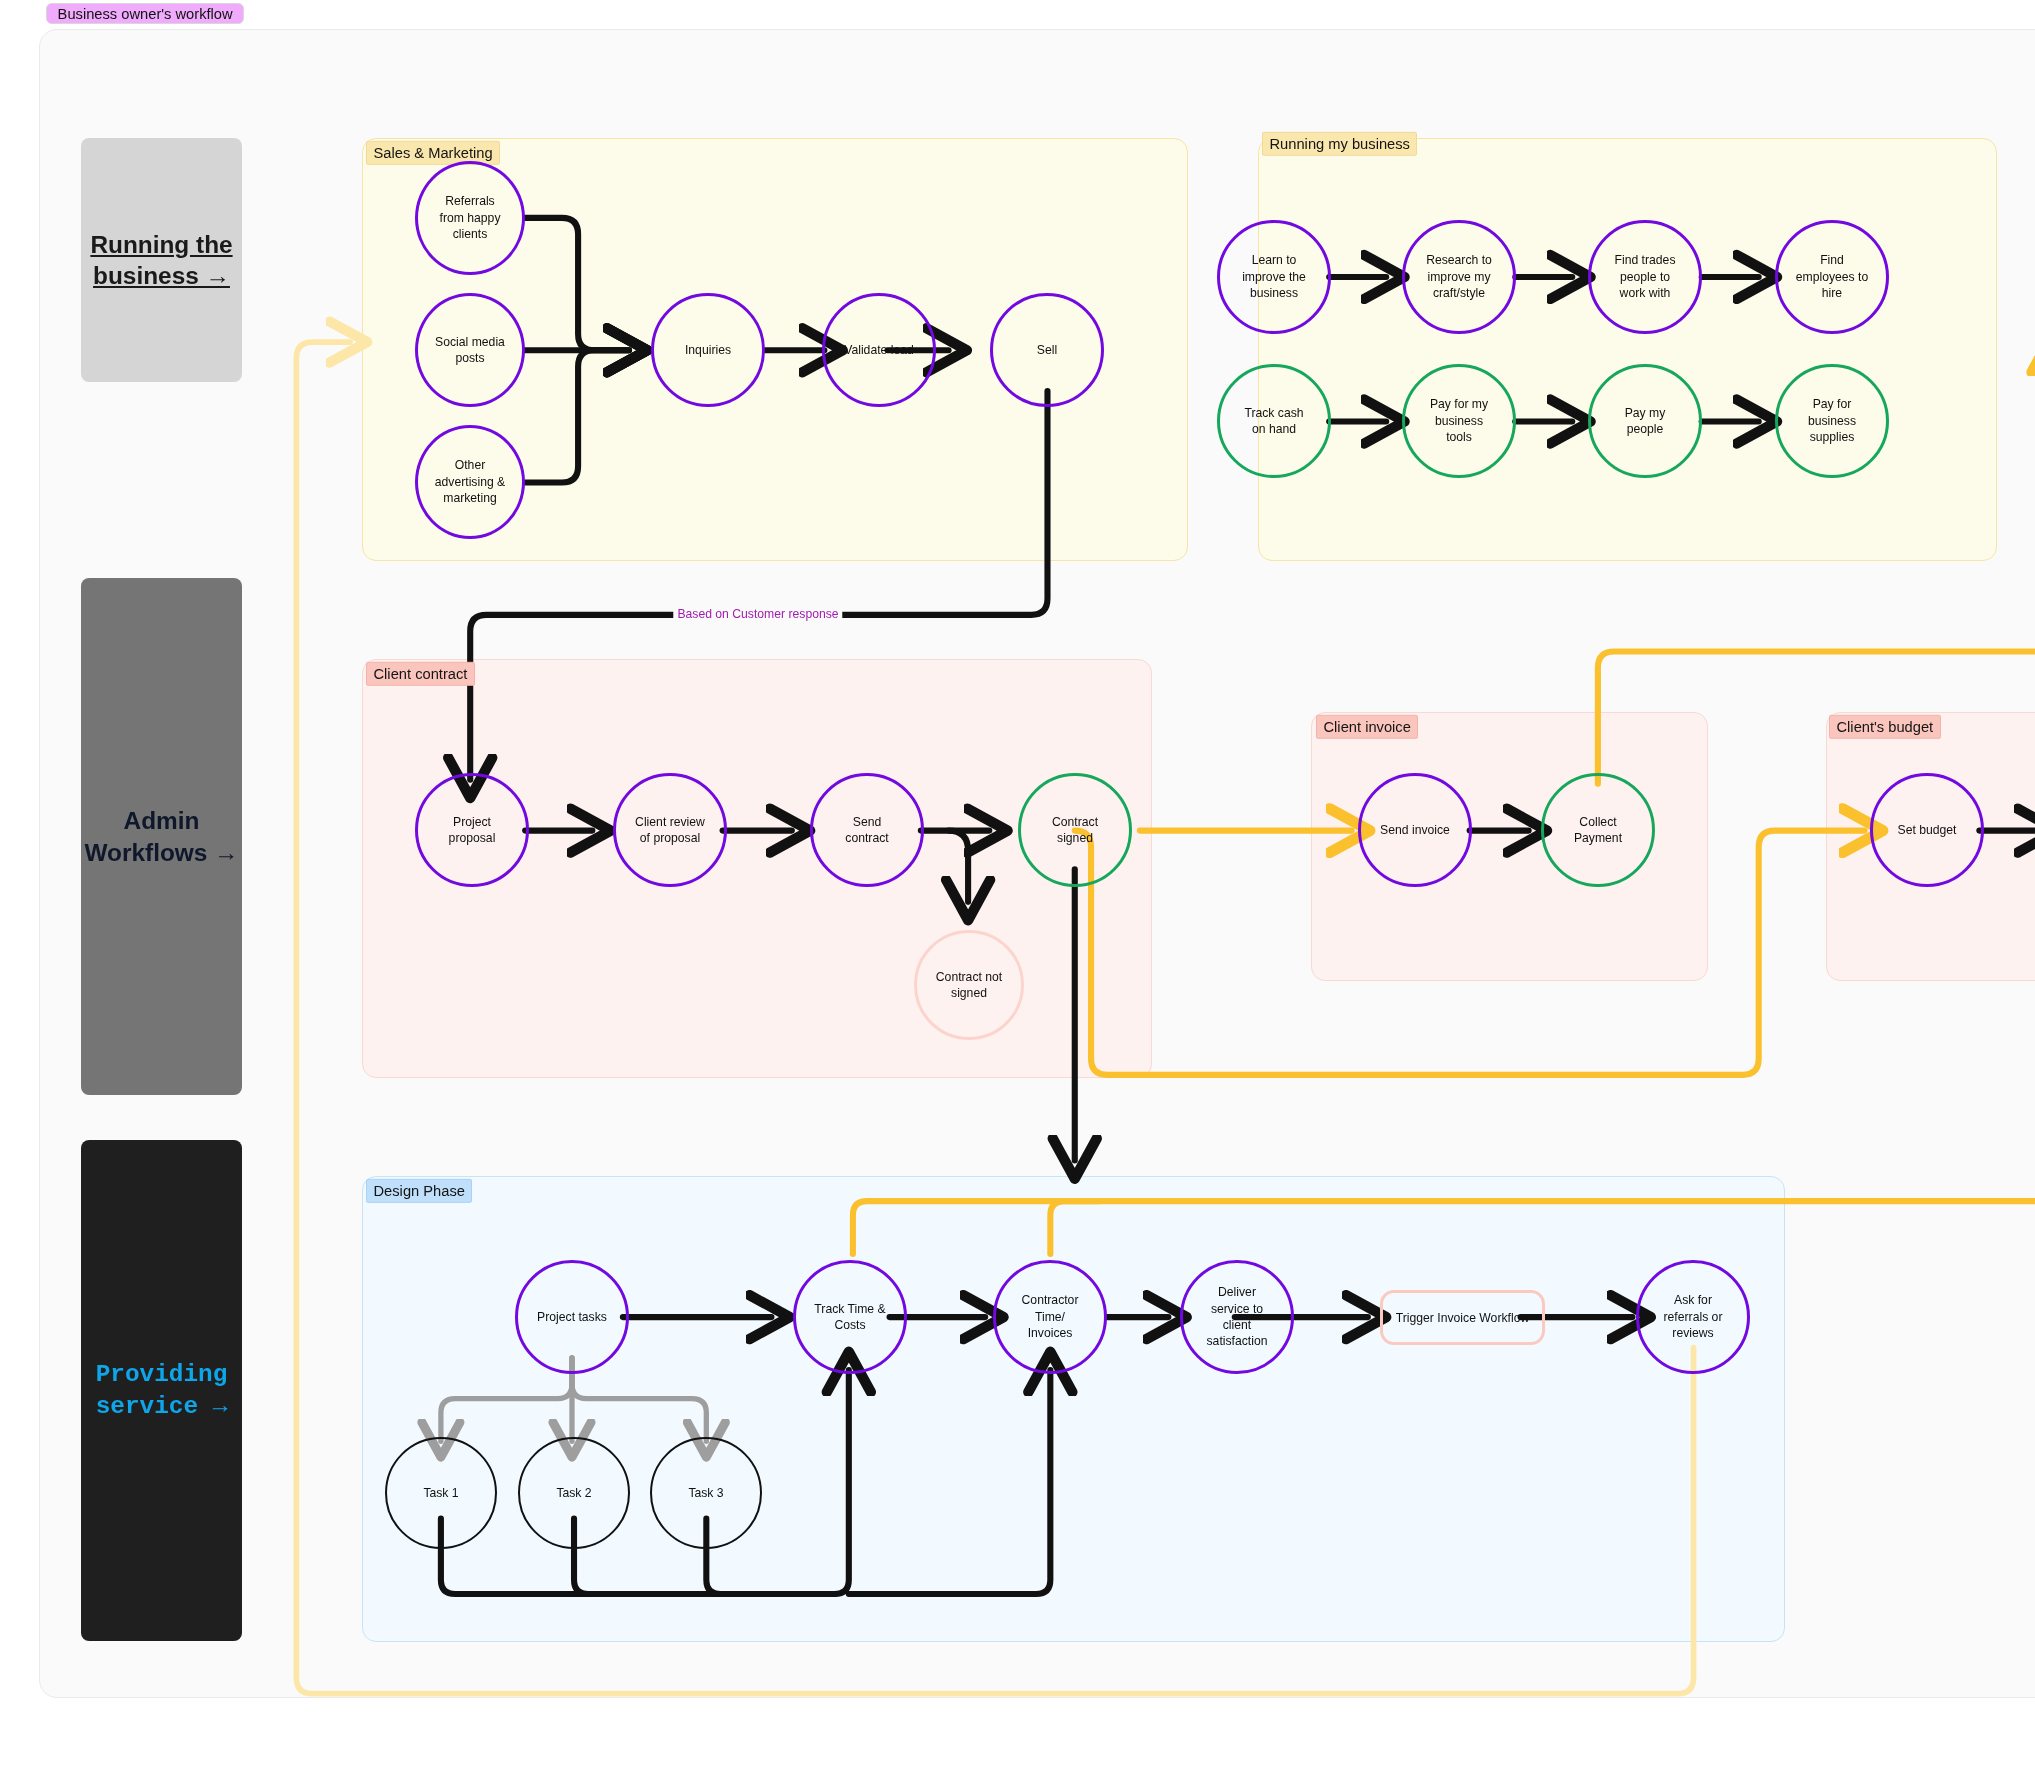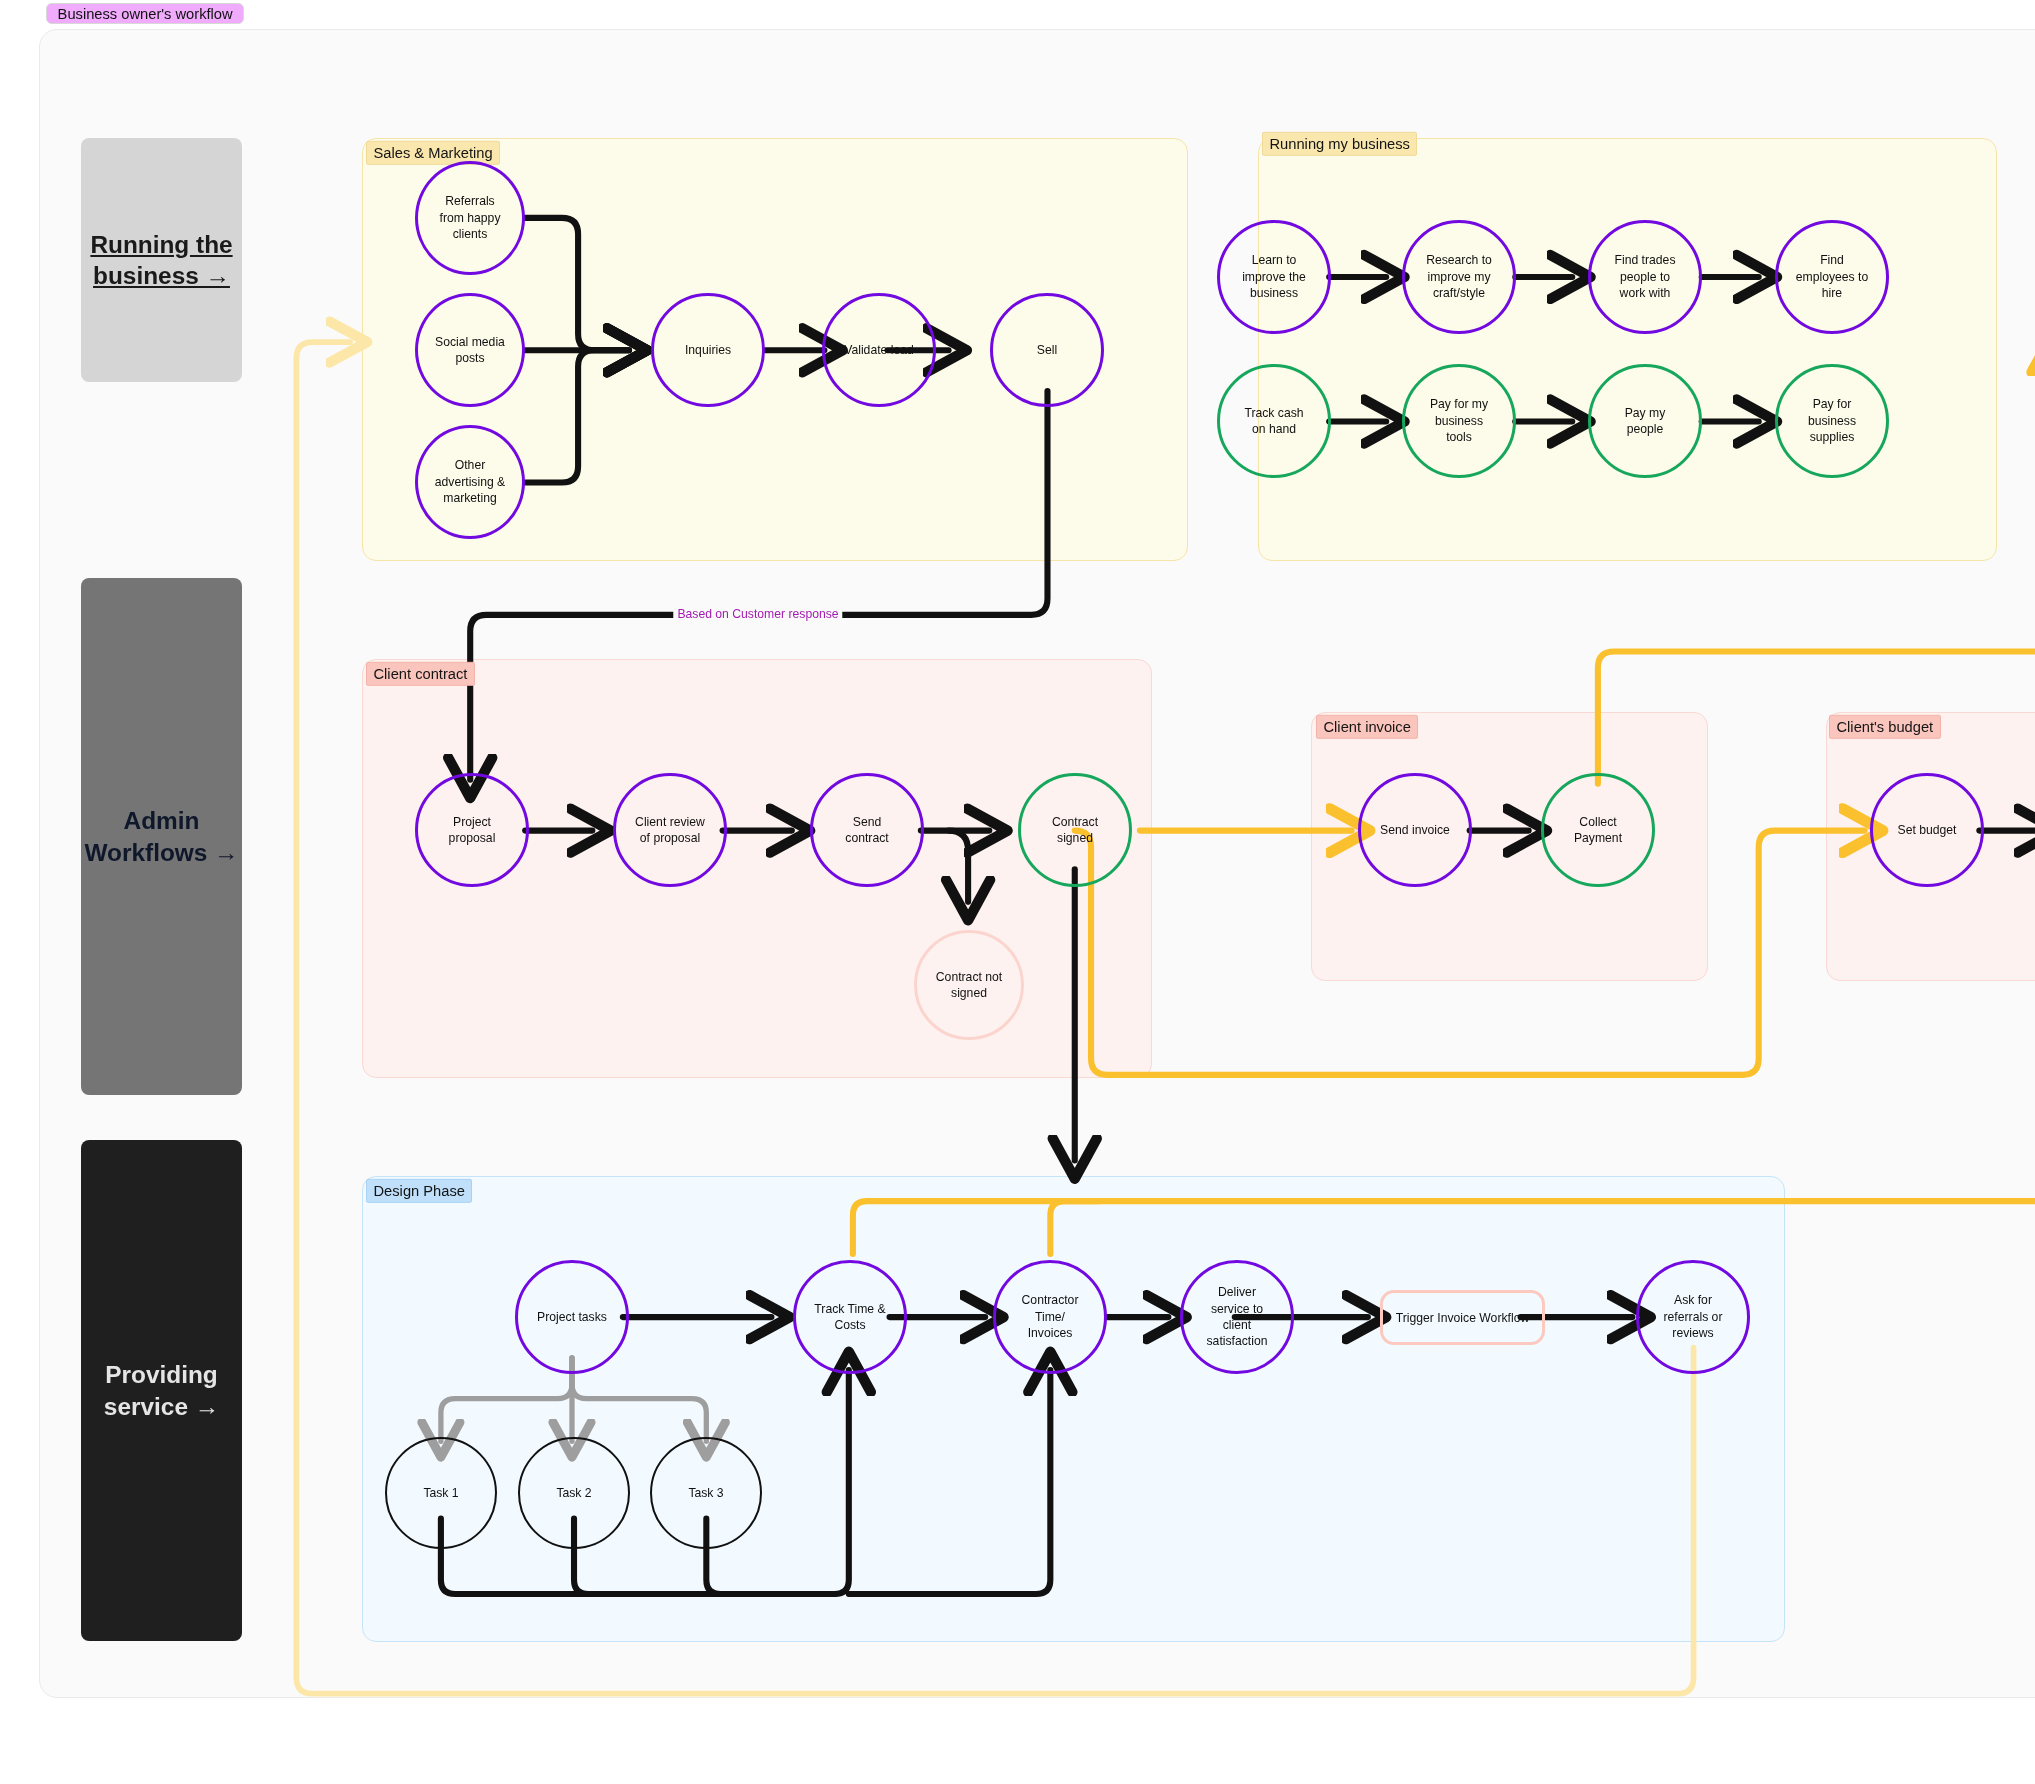--- a/index.html
+++ b/index.html
@@ -52,21 +52,21 @@
     align-items: center;
     justify-content: center;
     text-align: center;
     font-weight: bold;
     line-height: 1.28;
     font-size: 24.4px;
     white-space: pre-line;
   }
   .lane-1 { background:#d5d5d5; color:#1a1a1a; }
   .lane-2 { background:#757575; color:#0f172a; }
-  .lane-3 { background:#1f1f1f; color:#e5e5e5; }
+  .lane-3 { background:#1f1f1f; color:#0ea5e9;font-family:Liberation Mono, monospace; }
 
   
   .group {
     position: absolute;
     border-radius: 14px;
   }
   .group.yellow { background:#fdfbe9; border:0.8px solid #f6e5a8; }
   .group.pink   { background:#fdf2f0; border:0.8px solid #f8d9d4; }
   .group.blue   { background:#f2faff; border:0.8px solid #c6e4f7; }
 

